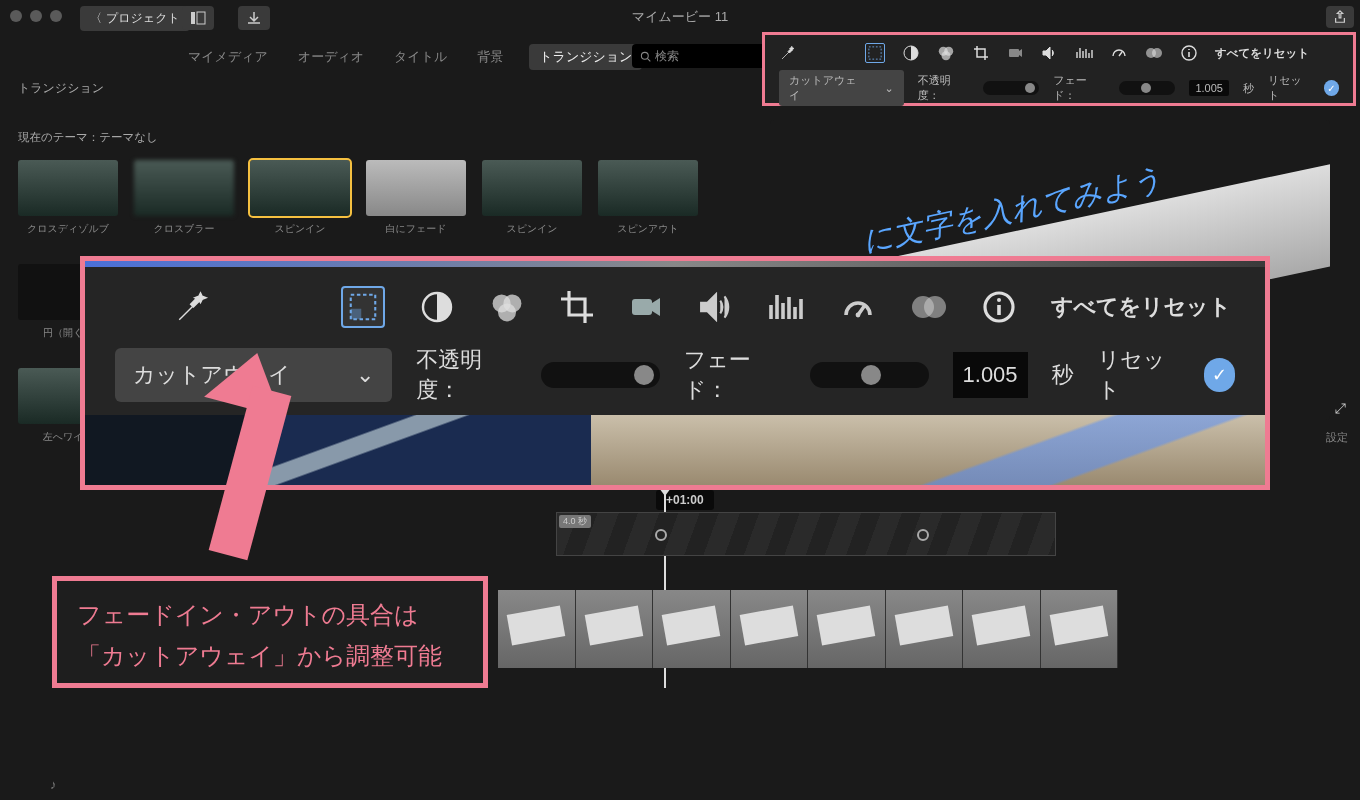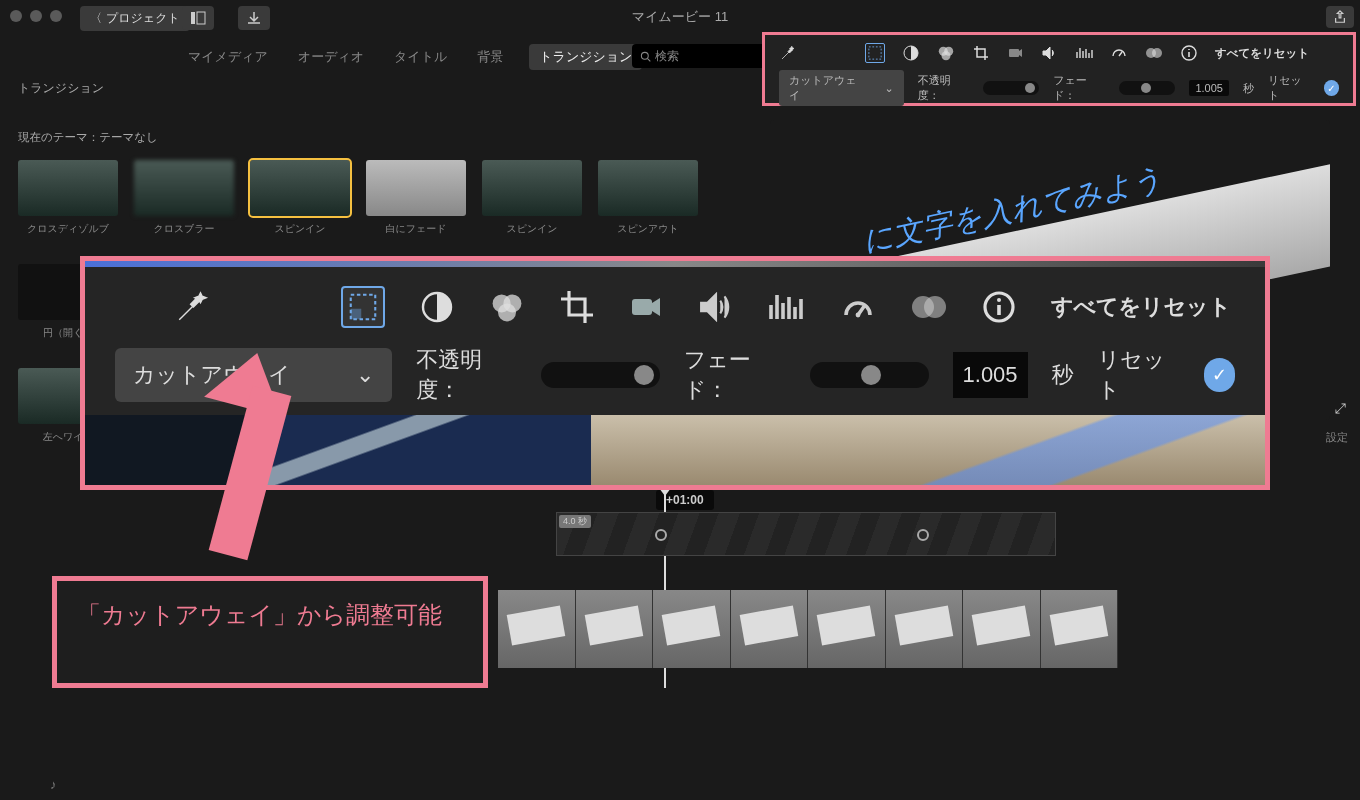--- a/index.html
+++ b/index.html
@@ -349,20 +349,21 @@
         <div class="c" style="flex:4"></div>
     </div>
   </div>
 
   <div class="arrow-wrap">
     <div class="arrow-head"></div>
     <div class="arrow-stem"></div>
   </div>
 
   <div class="anno">
+    <div>フェードイン・アウトの具合は</div>
     <div>「カットアウェイ」から調整可能</div>
   </div>
 
   <div class="tl">
     <div class="tl-time">+01:00</div>
     <div class="tl-play"></div>
     <div class="tl-track1">
       <span class="dur">4.0 秒</span>
       <span class="d1"></span>
       <span class="d2"></span>

